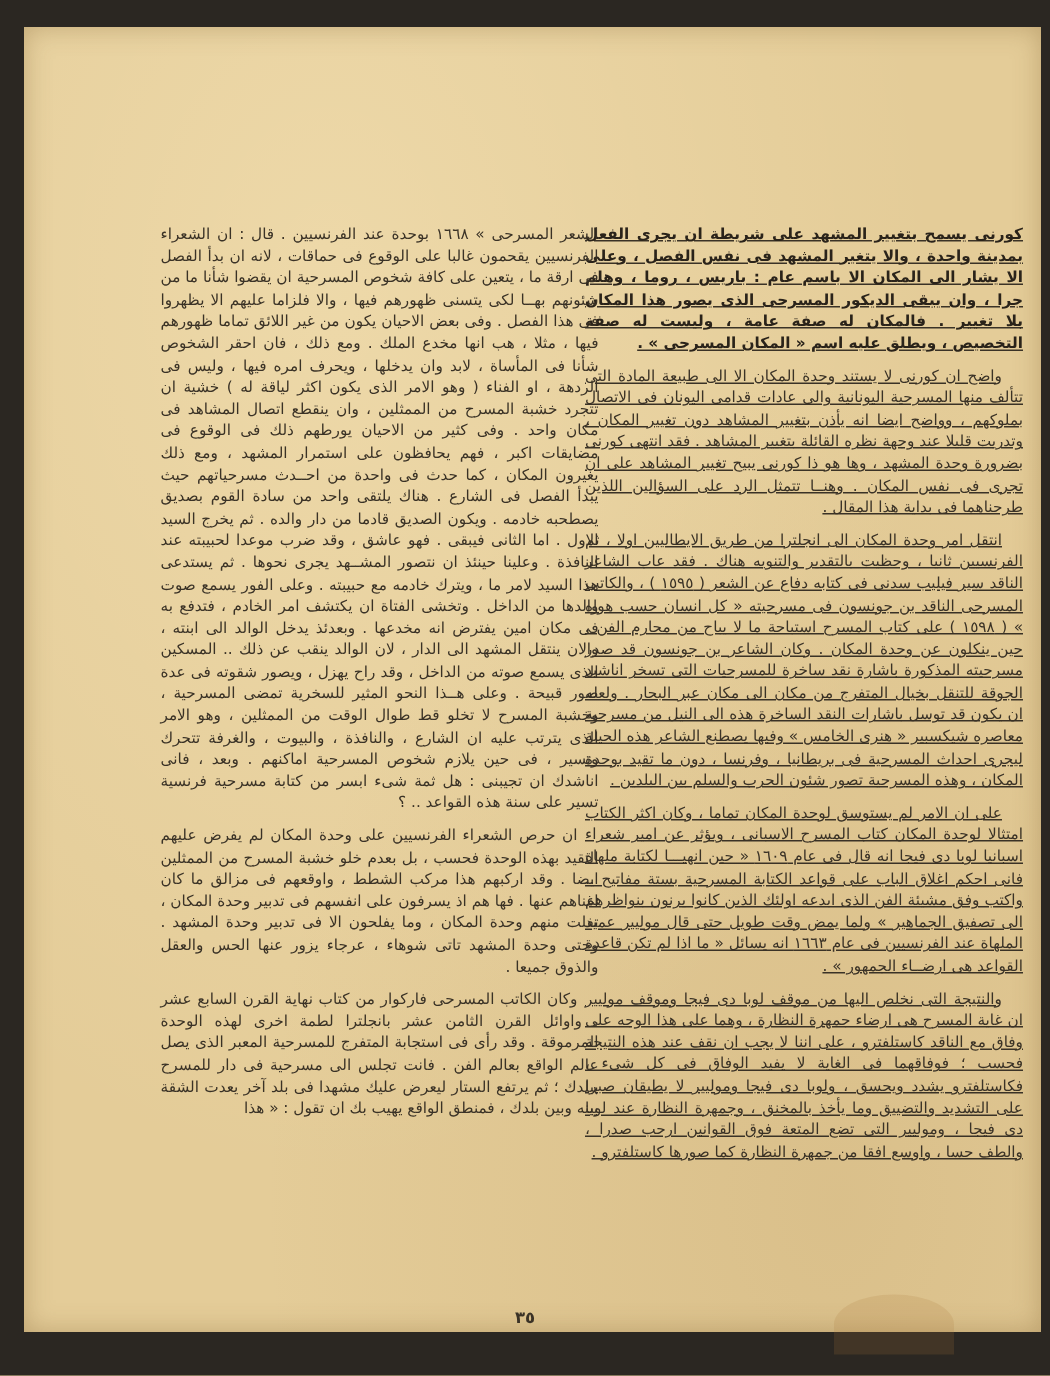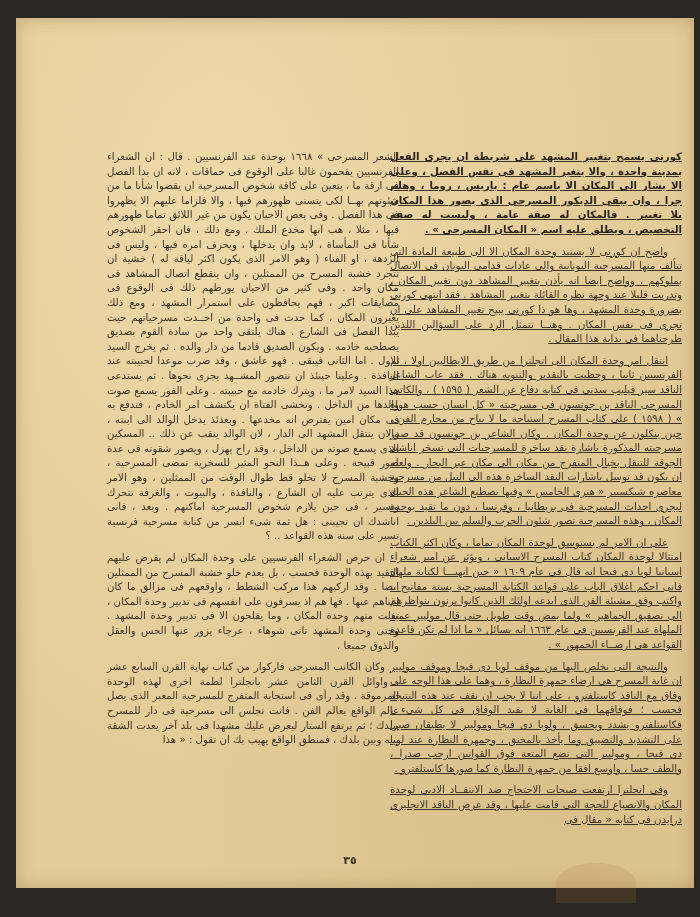--- a/index.html
+++ b/index.html
@@ -27,38 +27,37 @@
     direction:rtl; text-align:justify;
     font-size:10.2px; line-height:14.6px;
     color:#3a3226;
   }
   .col-right { left:374px;text-decoration:underline; }
   .col-left  { left:64px;margin-left:27px; }
   .col p { margin:0 0 7px 0; text-indent:14px; }
   .col p.noindent { text-indent:0; }
   .b { font-weight:bold; color:#2a231a; }
   .pagenum {
-    position:absolute; left:0; width:700px; top:854px;
+    position:absolute; left:0; width:700px; top:872px;
     text-align:center; font-size:11px; font-weight:bold; color:#3a3226;
     direction:rtl;
   }
 </style>
 </head>
 <body>
 
 <div class="page">
   <div class="stain"></div>
 
   <div class="col col-right">
     <p class="noindent b">كورنى يسمح بتغيير المشهد على شريطة ان يجرى الفعل بمدينة واحدة ، والا يتغير المشهد فى نفس الفصل ، وعلى الا يشار الى المكان الا باسم عام : باريس ، روما ، وهلم جرا ، وان يبقى الديكور المسرحى الذى يصور هذا المكان بلا تغيير . فالمكان له صفة عامة ، وليست له صفة التخصيص ، ويطلق عليه اسم « المكان المسرحى » .</p>
     <p>واضح ان كورنى لا يستند وحدة المكان الا الى طبيعة المادة التى تتألف منها المسرحية اليونانية والى عادات قدامى اليونان فى الاتصال بملوكهم ، وواضح ايضا انه يأذن بتغيير المشاهد دون تغيير المكان ، وتدريت قليلا عند وجهة نظره القائلة بتغيير المشاهد . فقد انتهى كورنى بضرورة وحدة المشهد ، وها هو ذا كورنى يبيح تغيير المشاهد على ان تجرى فى نفس المكان . وهنــا تتمثل الرد على السؤالين اللذين طرحناهما فى بداية هذا المقال .</p>
     <p>انتقل امر وحدة المكان الى انجلترا من طريق الايطاليين اولا ، ثم الفرنسيين ثانيا ، وحظيت بالتقدير والتنويه هناك . فقد عاب الشاعر الناقد سير فيليب سدنى فى كتابه دفاع عن الشعر ( ١٥٩٥ ) ، والكاتب المسرحى الناقد بن جونسون فى مسرحيته « كل انسان حسب هواه » ( ١٥٩٨ ) على كتاب المسرح استباحة ما لا يباح من محارم الفن ، حين ينكلون عن وحدة المكان . وكان الشاعر بن جونسون قد صدر مسرحيته المذكورة باشارة نقد ساخرة للمسرحيات التى تسخر اناشيد الجوقة للتنقل بخيال المتفرج من مكان الى مكان عبر البحار . ولعله ان يكون قد توسل باشارات النقد الساخرة هذه الى النيل من مسرحية معاصره شيكسبير « هنرى الخامس » وفيها يصطنع الشاعر هذه الحيلة ليجرى احداث المسرحية فى بريطانيا ، وفرنسا ، دون ما تقيد بوحدة المكان ، وهذه المسرحية تصور شئون الحرب والسلم بين البلدين .</p>
     <p>على ان الامر لم يستوسق لوحدة المكان تماما ، وكان اكثر الكتاب امتثالا لوحدة المكان كتاب المسرح الاسبانى ، ويؤثر عن امير شعراء اسبانيا لوبا دى فيجا انه قال فى عام ١٦٠٩ « حين انهيـــا لكتابة ملهاة فانى احكم اغلاق الباب على قواعد الكتابة المسرحية بستة مفاتيح .. واكتب وفق مشيئة الفن الذى ابدعه اولئك الذين كانوا يرنون بنواظرهم الى تصفيق الجماهير » ولما يمض وقت طويل حتى قال موليير عميد الملهاة عند الفرنسيين فى عام ١٦٦٣ انه يسائل « ما اذا لم تكن قاعدة القواعد هى ارضــاء الجمهور » .</p>
     <p>والنتيجة التى نخلص اليها من موقف لوبا دى فيجا وموقف موليير ان غاية المسرح هى ارضاء جمهرة النظارة ، وهما على هذا الوجه على وفاق مع الناقد كاستلفترو ، على اننا لا يجب ان نقف عند هذه النتيجة فحسب ؛ فوفاقهما فى الغاية لا يفيد الوفاق فى كل شىء ، فكاستلفترو يشدد ويحسق ، ولوبا دى فيجا وموليير لا يطيقان صبرا على التشديد والتضييق وما يأخذ بالمخنق ، وجمهرة النظارة عند لوبا دى فيجا ، وموليير التى تضع المتعة فوق القوانين ارحب صدرا ، والطف حسا ، واوسع افقا من جمهرة النظارة كما صورها كاستلفترو .</p>
-    <p>وفى انجلترا ارتفعت صيحات الاحتجاج ضد الانتقــاد الادبى لوحدة المكان والانصياع للحجة التى قامت عليها ، وقد عرض الناقد الانجليزى درايدن فى كتابه « مقال فى</p>
   </div>
 
   <div class="col col-left">
     <p class="noindent">الشعر المسرحى » ١٦٦٨ بوحدة عند الفرنسيين . قال : ان الشعراء الفرنسيين يقحمون غالبا على الوقوع فى حماقات ، لانه ان بدأ الفصل فى ارقة ما ، يتعين على كافة شخوص المسرحية ان يقضوا شأنا ما من شئونهم بهــا لكى يتسنى ظهورهم فيها ، والا فلزاما عليهم الا يظهروا فى هذا الفصل . وفى بعض الاحيان يكون من غير اللائق تماما ظهورهم فيها ، مثلا ، هب انها مخدع الملك . ومع ذلك ، فان احقر الشخوص شأنا فى المأساة ، لابد وان يدخلها ، ويحرف امره فيها ، وليس فى الردهة ، او الفناء ( وهو الامر الذى يكون اكثر لياقة له ) خشية ان تتجرد خشبة المسرح من الممثلين ، وان ينقطع اتصال المشاهد فى مكان واحد . وفى كثير من الاحيان يورطهم ذلك فى الوقوع فى مضايقات اكبر ، فهم يحافظون على استمرار المشهد ، ومع ذلك يغيرون المكان ، كما حدث فى واحدة من احــدث مسرحياتهم حيث يبدأ الفصل فى الشارع . هناك يلتقى واحد من سادة القوم بصديق يصطحبه خادمه . ويكون الصديق قادما من دار والده . ثم يخرج السيد الاول . اما الثانى فيبقى . فهو عاشق ، وقد ضرب موعدا لحبيبته عند النافذة . وعلينا حينئذ ان نتصور المشــهد يجرى نحوها . ثم يستدعى هذا السيد لامر ما ، ويترك خادمه مع حبيبته . وعلى الفور يسمع صوت والدها من الداخل . وتخشى الفتاة ان يكتشف امر الخادم ، فتدفع به فى مكان امين يفترض انه مخدعها . وبعدئذ يدخل الوالد الى ابنته ، والان ينتقل المشهد الى الدار ، لان الوالد ينقب عن ذلك .. المسكين الذى يسمع صوته من الداخل ، وقد راح يهزل ، ويصور شقوته فى عدة صور قبيحة . وعلى هــذا النحو المثير للسخرية تمضى المسرحية ، وخشبة المسرح لا تخلو قط طوال الوقت من الممثلين ، وهو الامر الذى يترتب عليه ان الشارع ، والنافذة ، والبيوت ، والغرفة تتحرك وتسير ، فى حين يلازم شخوص المسرحية اماكنهم . وبعد ، فانى اناشدك ان تجيبنى : هل ثمة شىء ابسر من كتابة مسرحية فرنسية تسير على سنة هذه القواعد .. ؟</p>
     <p>ان حرص الشعراء الفرنسيين على وحدة المكان لم يفرض عليهم التقيد بهذه الوحدة فحسب ، بل بعدم خلو خشبة المسرح من الممثلين ايضا . وقد اركبهم هذا مركب الشطط ، واوقعهم فى مزالق ما كان اغناهم عنها . فها هم اذ يسرفون على انفسهم فى تدبير وحدة المكان ، تفلت منهم وحدة المكان ، وما يفلحون الا فى تدبير وحدة المشهد . وحتى وحدة المشهد تاتى شوهاء ، عرجاء يزور عنها الحس والعقل والذوق جميعا .</p>
     <p>وكان الكاتب المسرحى فاركوار من كتاب نهاية القرن السابع عشر ، واوائل القرن الثامن عشر بانجلترا لطمة اخرى لهذه الوحدة المرموقة . وقد رأى فى استجابة المتفرج للمسرحية المعبر الذى يصل عالم الواقع بعالم الفن . فانت تجلس الى مسرحية فى دار للمسرح ببلدك ؛ ثم يرتفع الستار ليعرض عليك مشهدا فى بلد آخر يعدت الشقة بينه وبين بلدك ، فمنطق الواقع يهيب بك ان تقول : « هذا</p>
   </div>
 </div>
 
 <div class="pagenum">٣٥</div>

